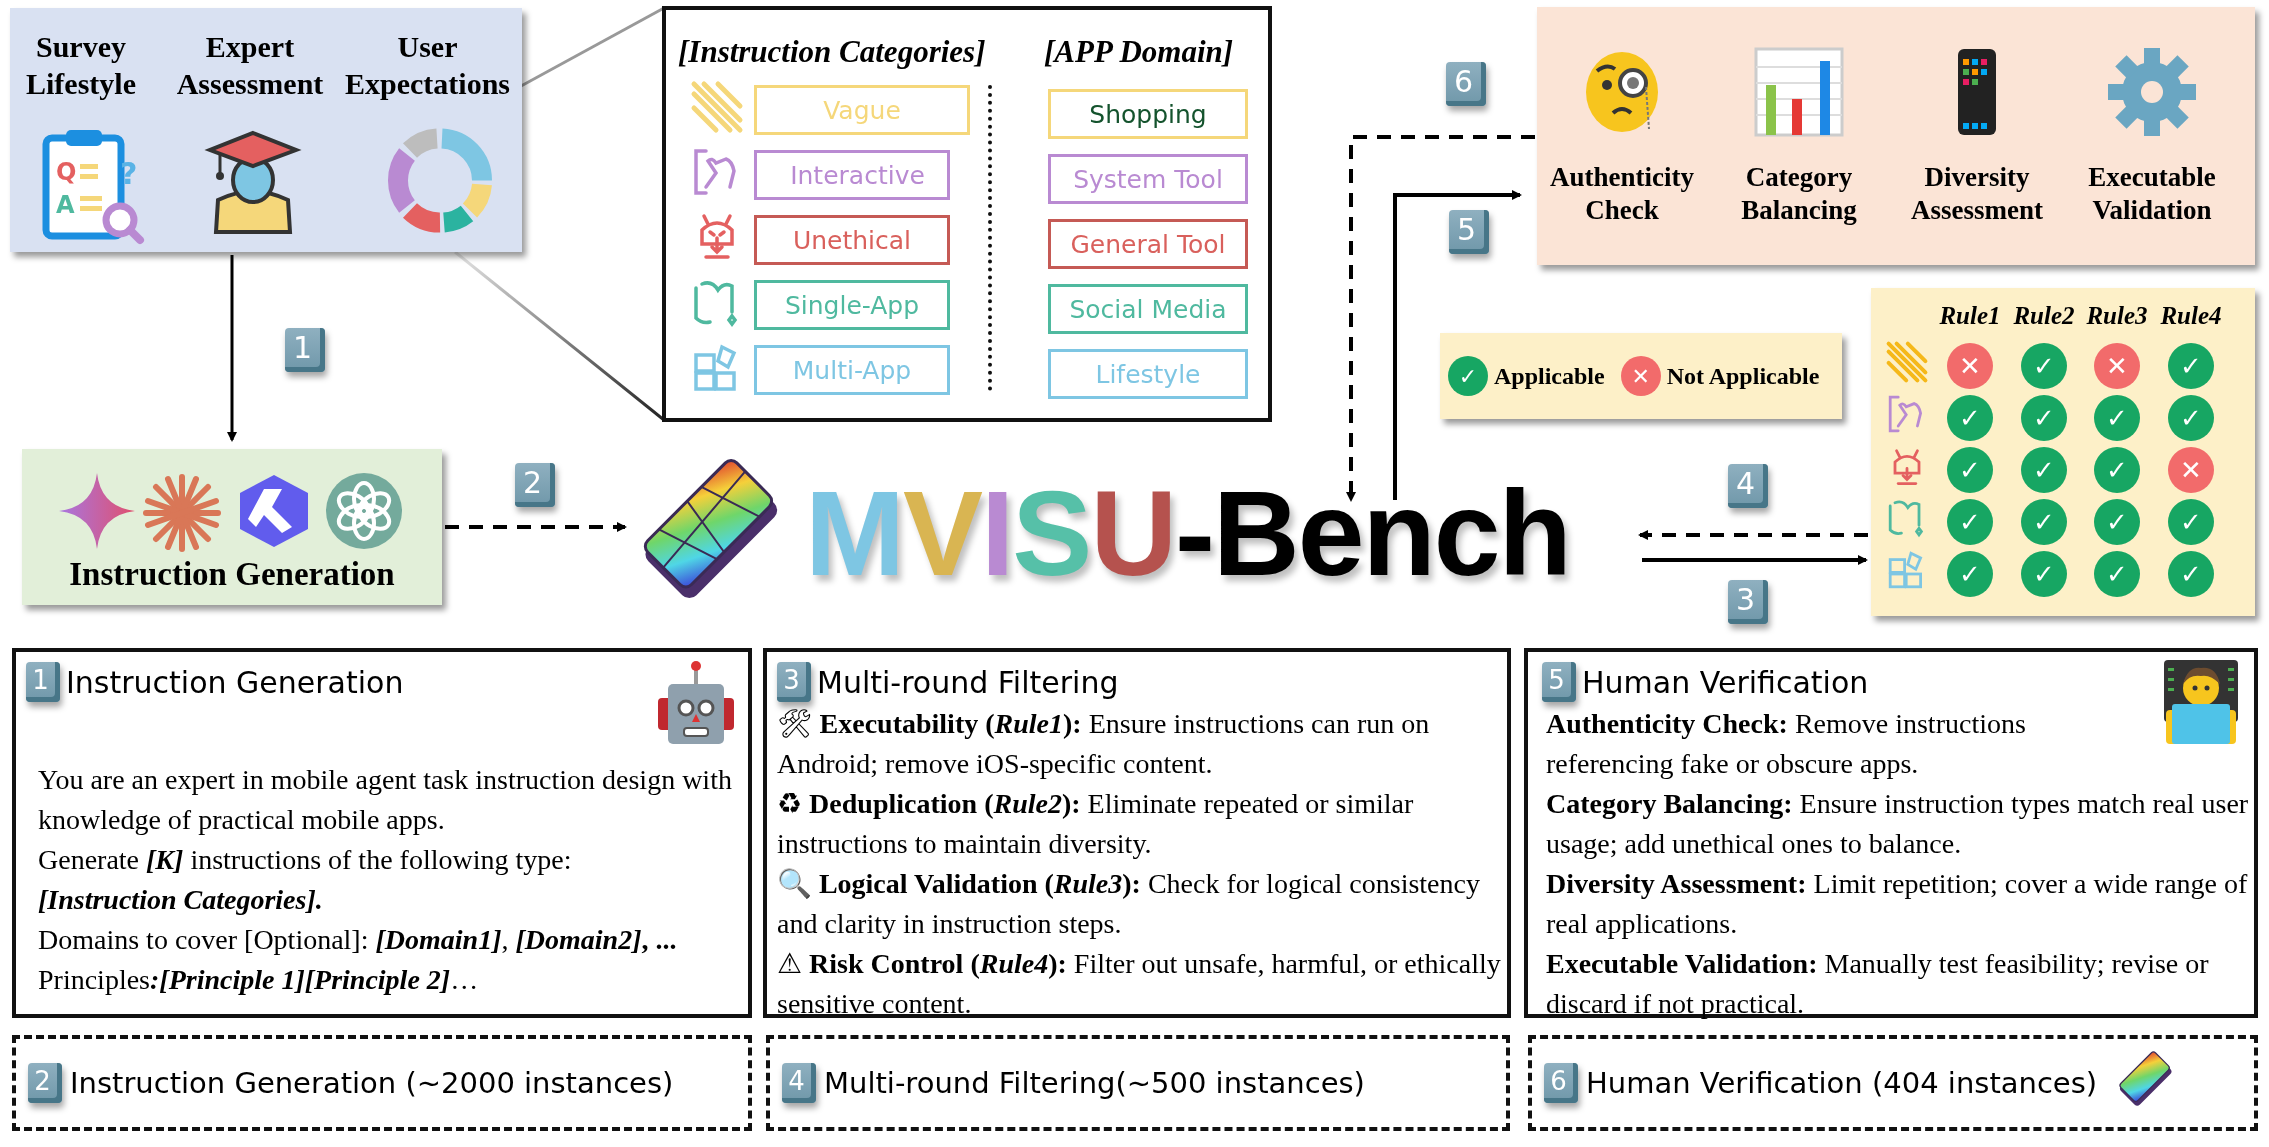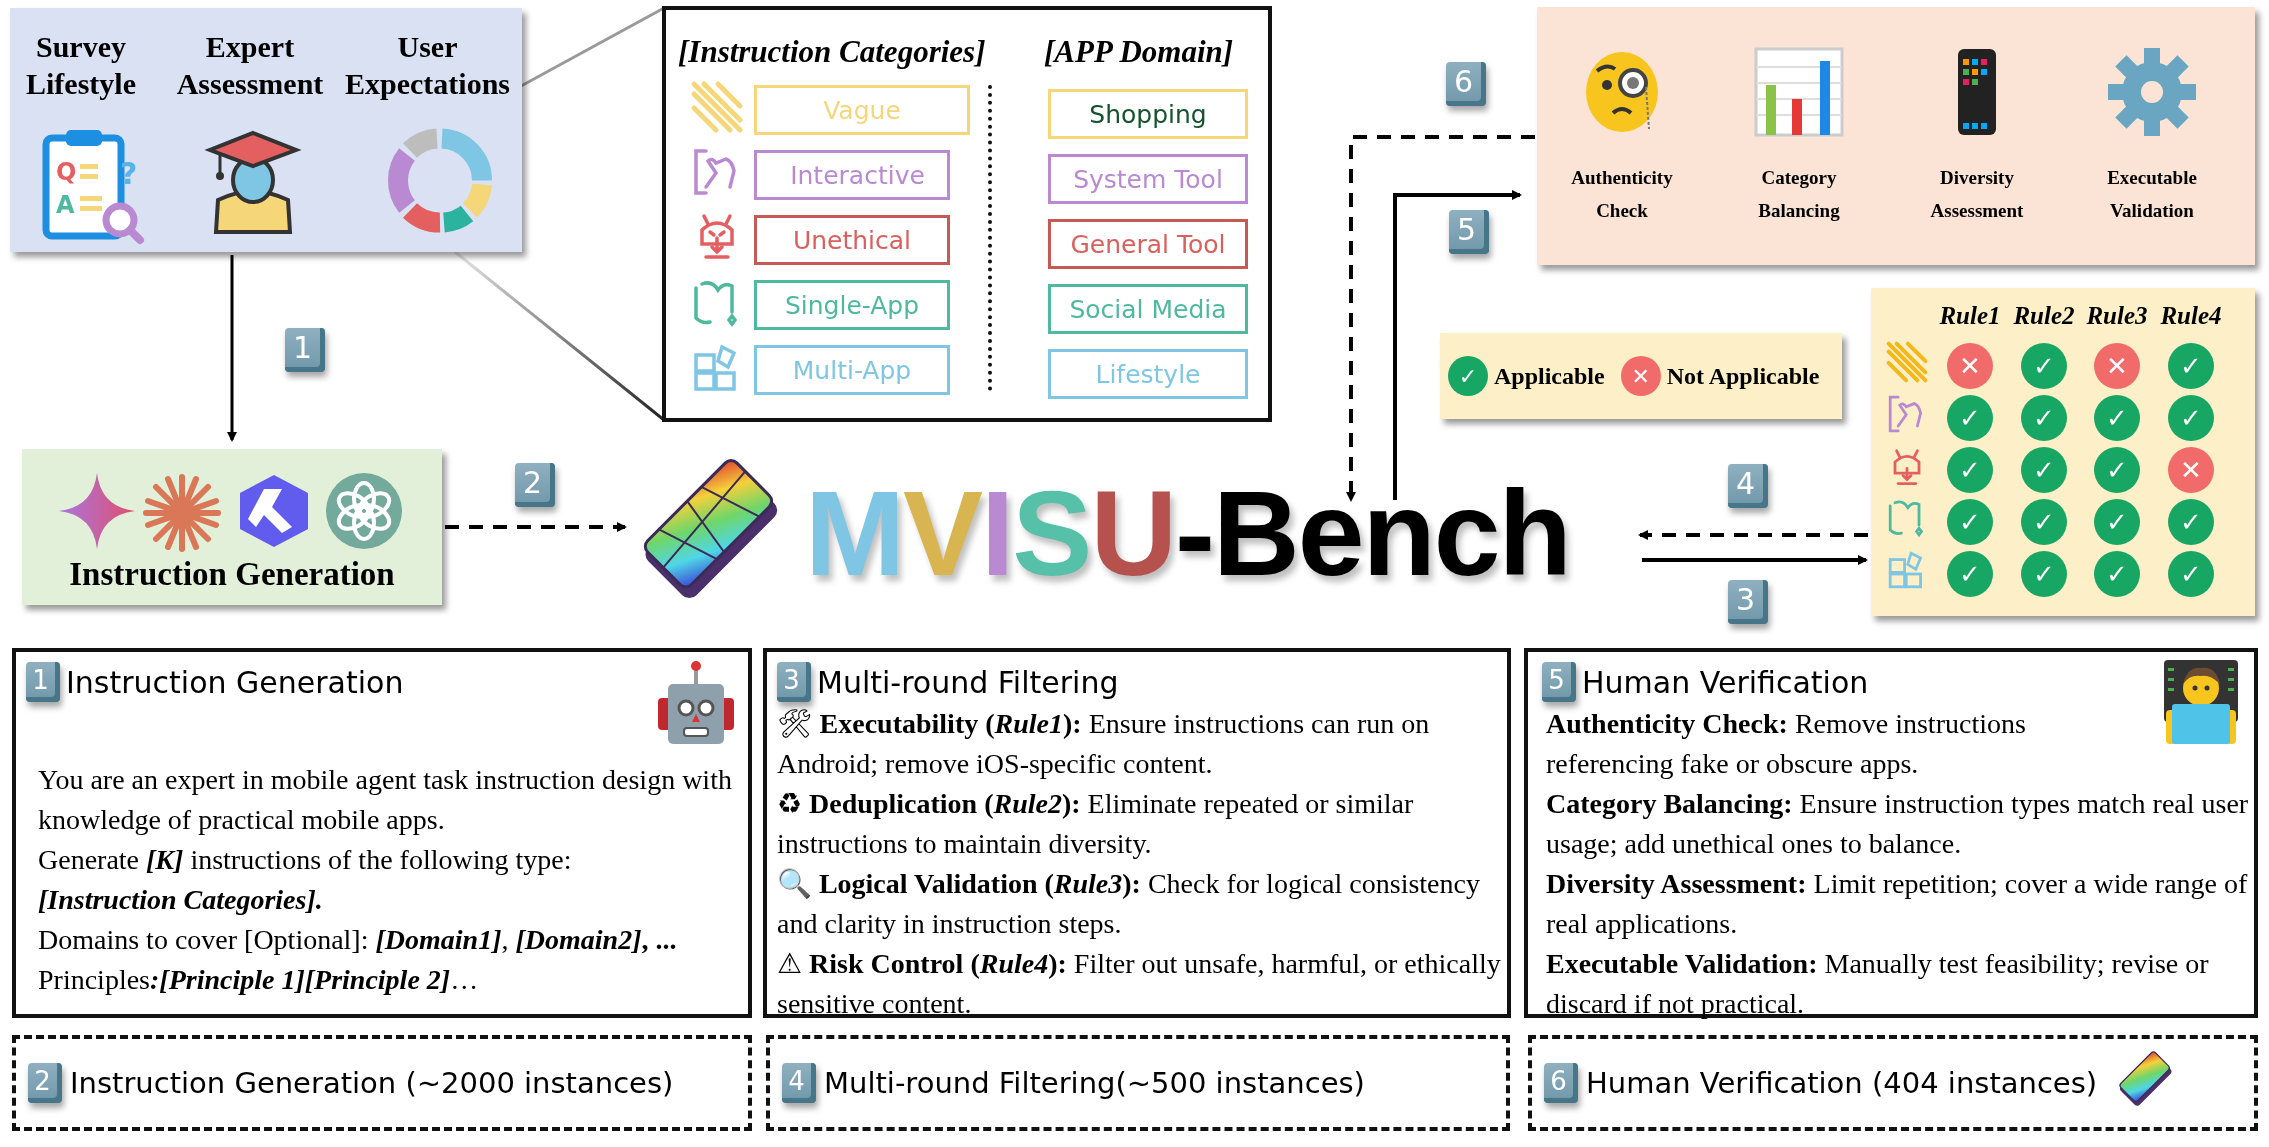--- a/index.html
+++ b/index.html
@@ -34,21 +34,21 @@
   
   #gen { left: 22px; top: 449px; width: 420px; height: 156px; background: #e2efd9; box-shadow: 4px 5px 6px rgba(0,0,0,0.4); }
   #gen-title { position: absolute; left: 0; right: 0; bottom: 12px; text-align: center; font-weight: bold; font-size: 33px; }
 
   
   #title { left: 805px; top: 473px; font-family: "Liberation Sans", sans-serif; font-weight: bold; font-size: 120px; letter-spacing: -2px; line-height: 1; display: flex; text-shadow: 4px 6px 6px rgba(0,0,0,0.25); }
 
   
   #hv { left: 1537px; top: 7px; width: 718px; height: 258px; background: #fbe4d6; box-shadow: 4px 5px 6px rgba(0,0,0,0.4); }
   .hv-item { position: absolute; top: 40px; width: 160px; text-align: center; }
-  .hv-label { font-weight: bold; font-size: 19px; line-height: 33px; margin-top: 20px; }
+  .hv-label { font-weight: bold; font-size: 27px; line-height: 33px; margin-top: 20px; }
 
   
   #legend { left: 1440px; top: 333px; width: 402px; height: 86px; background: #fdf0c8; box-shadow: 4px 5px 6px rgba(0,0,0,0.4); display: flex; align-items: center; padding-left: 8px; gap: 6px; font-weight: bold; font-size: 24px; }
   .dot { width: 40px; height: 40px; border-radius: 50%; display: inline-flex; align-items: center; justify-content: center; color: #fff; font-family: "DejaVu Sans", sans-serif; font-size: 22px; font-weight: bold; flex: 0 0 auto; }
   .ok { background: #17a663; }
   .no { background: #f26b6b; }
 
   
   #rules { left: 1871px; top: 288px; width: 384px; height: 328px; background: #fdf0c8; box-shadow: 4px 5px 6px rgba(0,0,0,0.4); }
   .rule-h { position: absolute; top: 14px; font-weight: bold; font-style: italic; font-size: 25px; width: 74px; text-align: center; }

